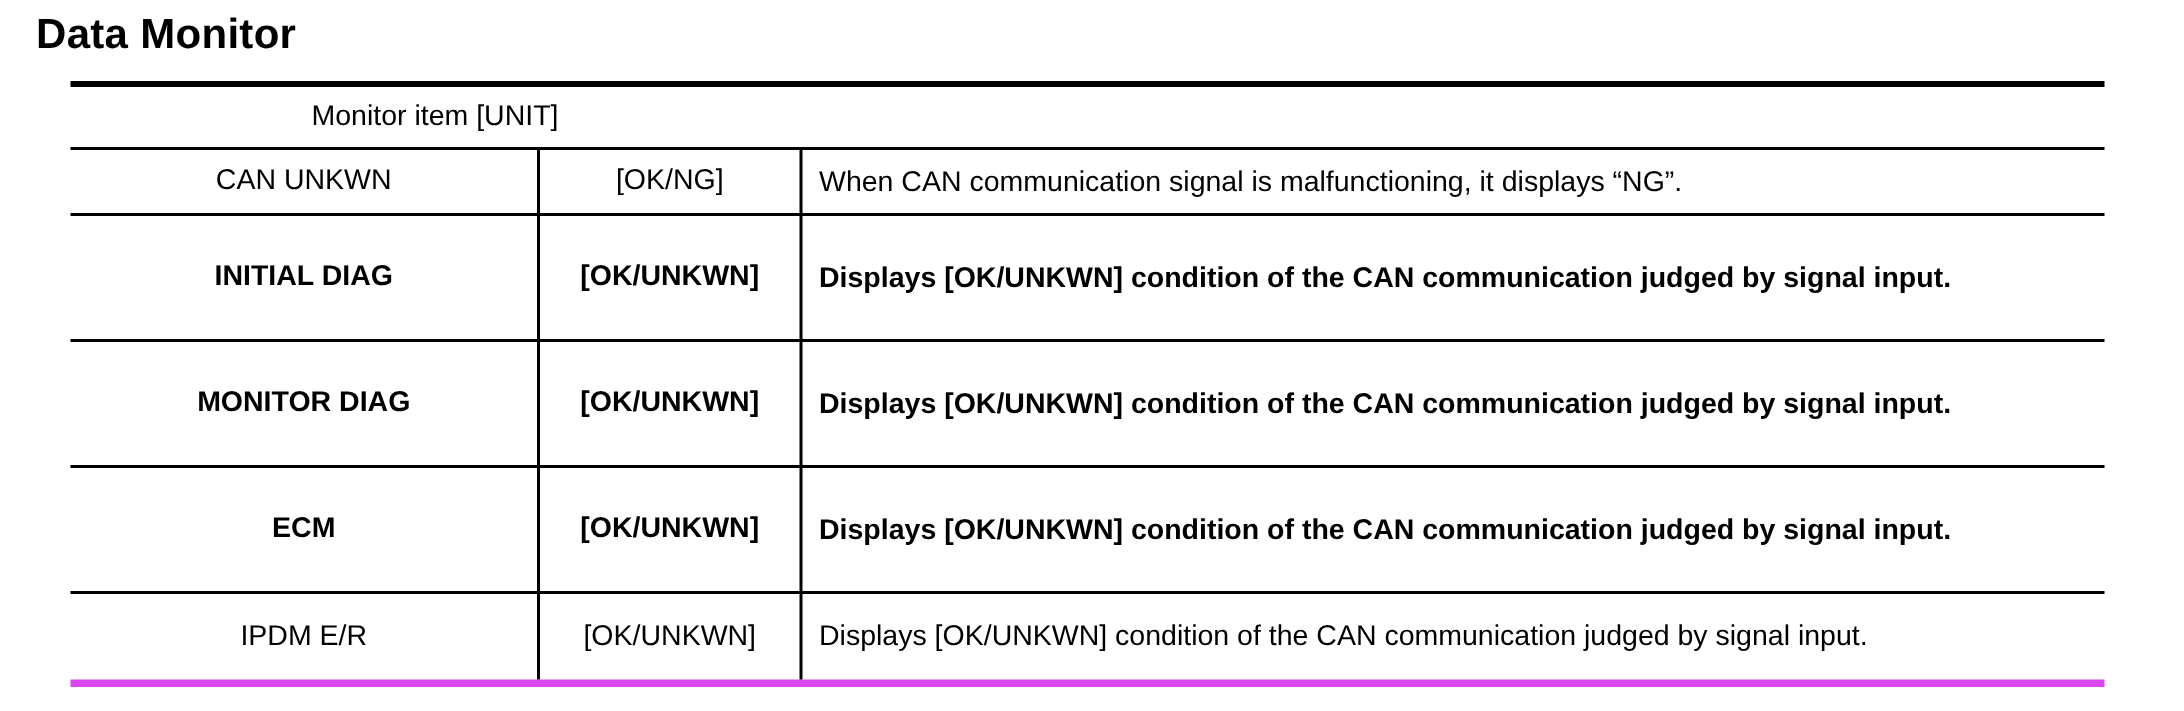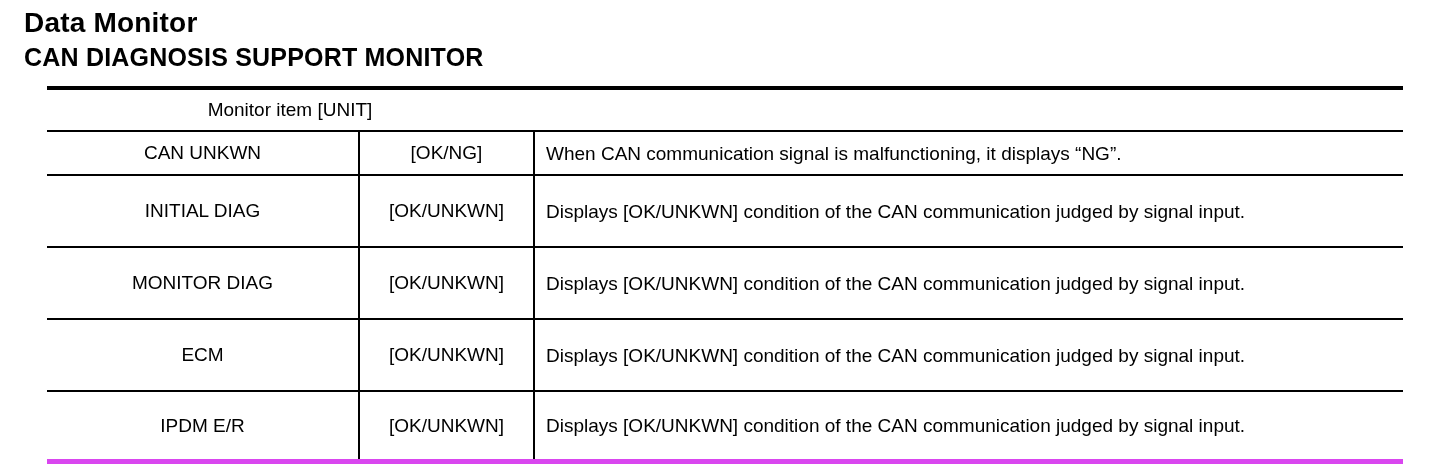--- a/index.html
+++ b/index.html
@@ -55,22 +55,22 @@
     border-left: 2px solid #000;
   }
   .tr {
     display: grid;
     grid-template-columns: 311px 175px 1fr;
     border-bottom: 2px solid #000;
     box-sizing: border-box;
   }
   .tr:last-child { border-bottom: none; }
   .tr.r1 { height: 44px; }
-  .tr.r2, .tr.r3, .tr.r4 { height: 72px; }
-  .tr.r5 { height: 67px; }
+  .tr.r2, .tr.r3, .tr.r4 { height: 84px; font-weight: bold; }
+  .tr.r5 { height: 57px; }
   .td {
     display: flex;
     align-items: center;
     font-size: 19px;
     box-sizing: border-box;
   }
   .td-item { justify-content: center; }
   .td-unit {
     justify-content: center;
     border-left: 2px solid #000;
@@ -81,21 +81,20 @@
     line-height: 27px;
     justify-content: flex-start;
     text-align: left;
   }
 </style>
 </head>
 <body>
 
 <div class="page">
   <h1 class="title">Data Monitor</h1>
-  <h2 class="subtitle">CAN DIAGNOSIS SUPPORT MONITOR</h2>
 
   <div class="doc-table">
     <div class="thead">
       <div class="th th-item">Monitor item [UNIT]</div>
     </div>
 
     <div class="tr r1">
       <div class="td td-item">CAN UNKWN</div>
       <div class="td td-unit">[OK/NG]</div>
       <div class="td td-contents">When CAN communication signal is malfunctioning, it displays “NG”.</div>

